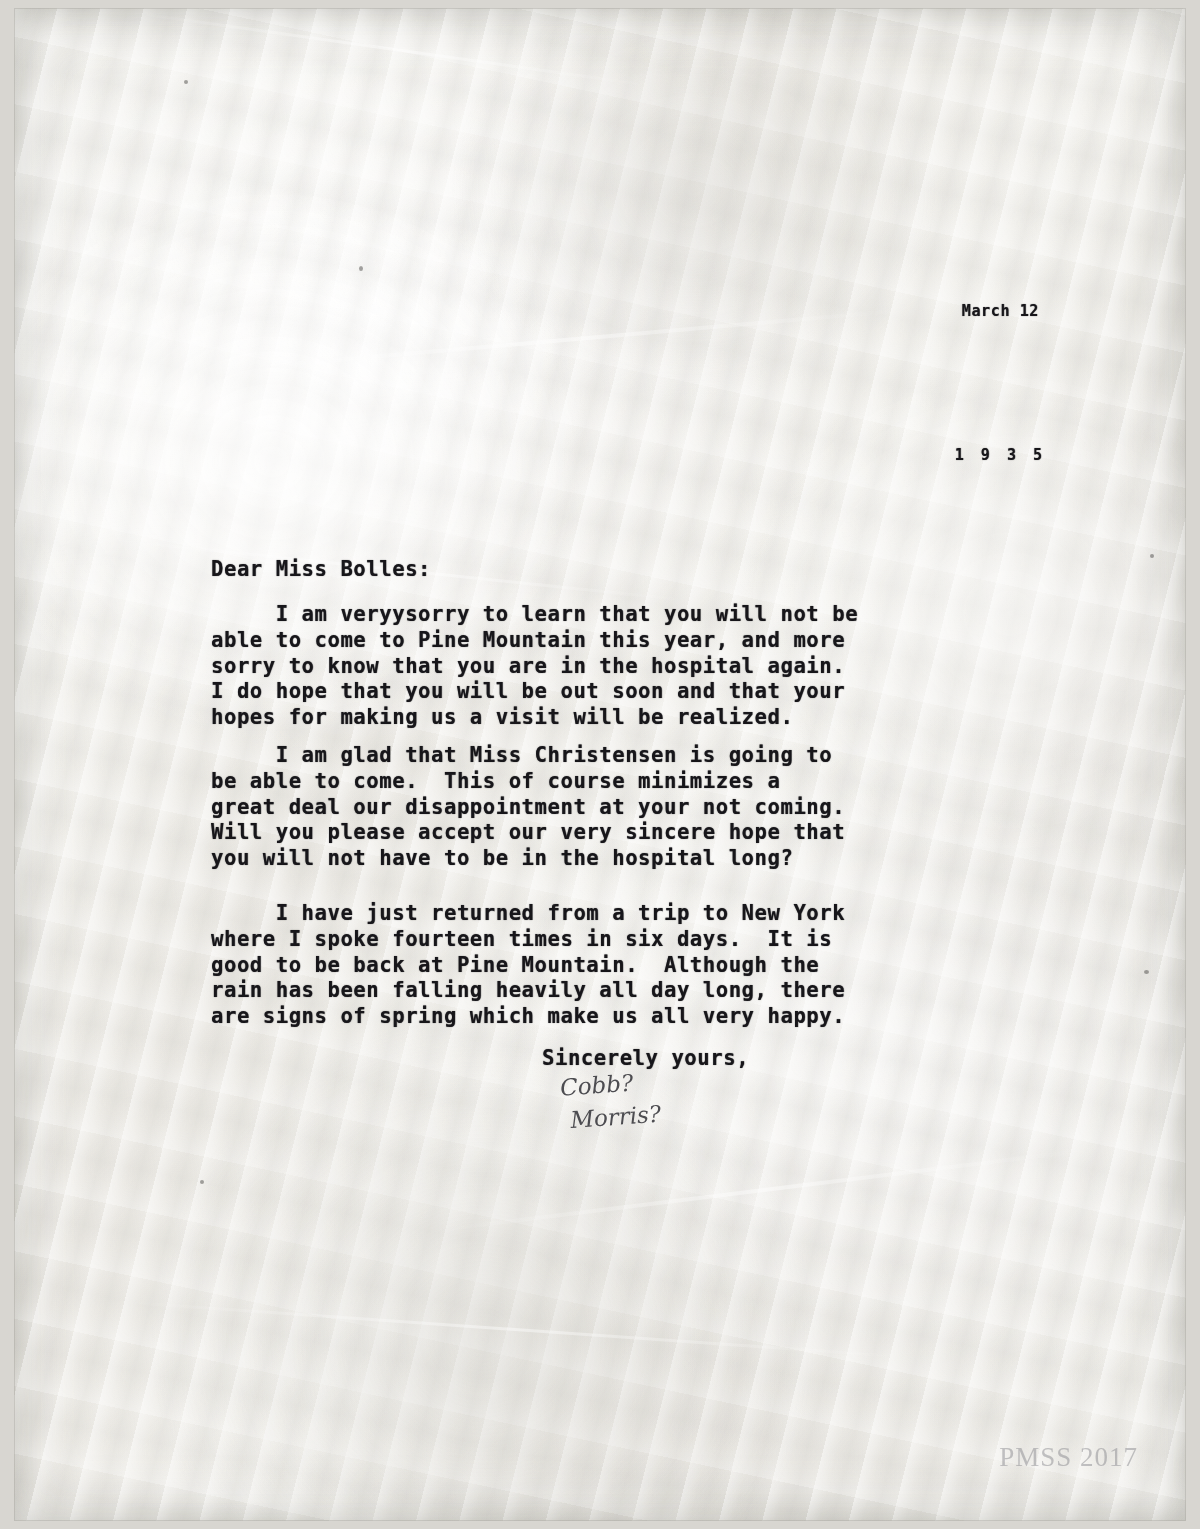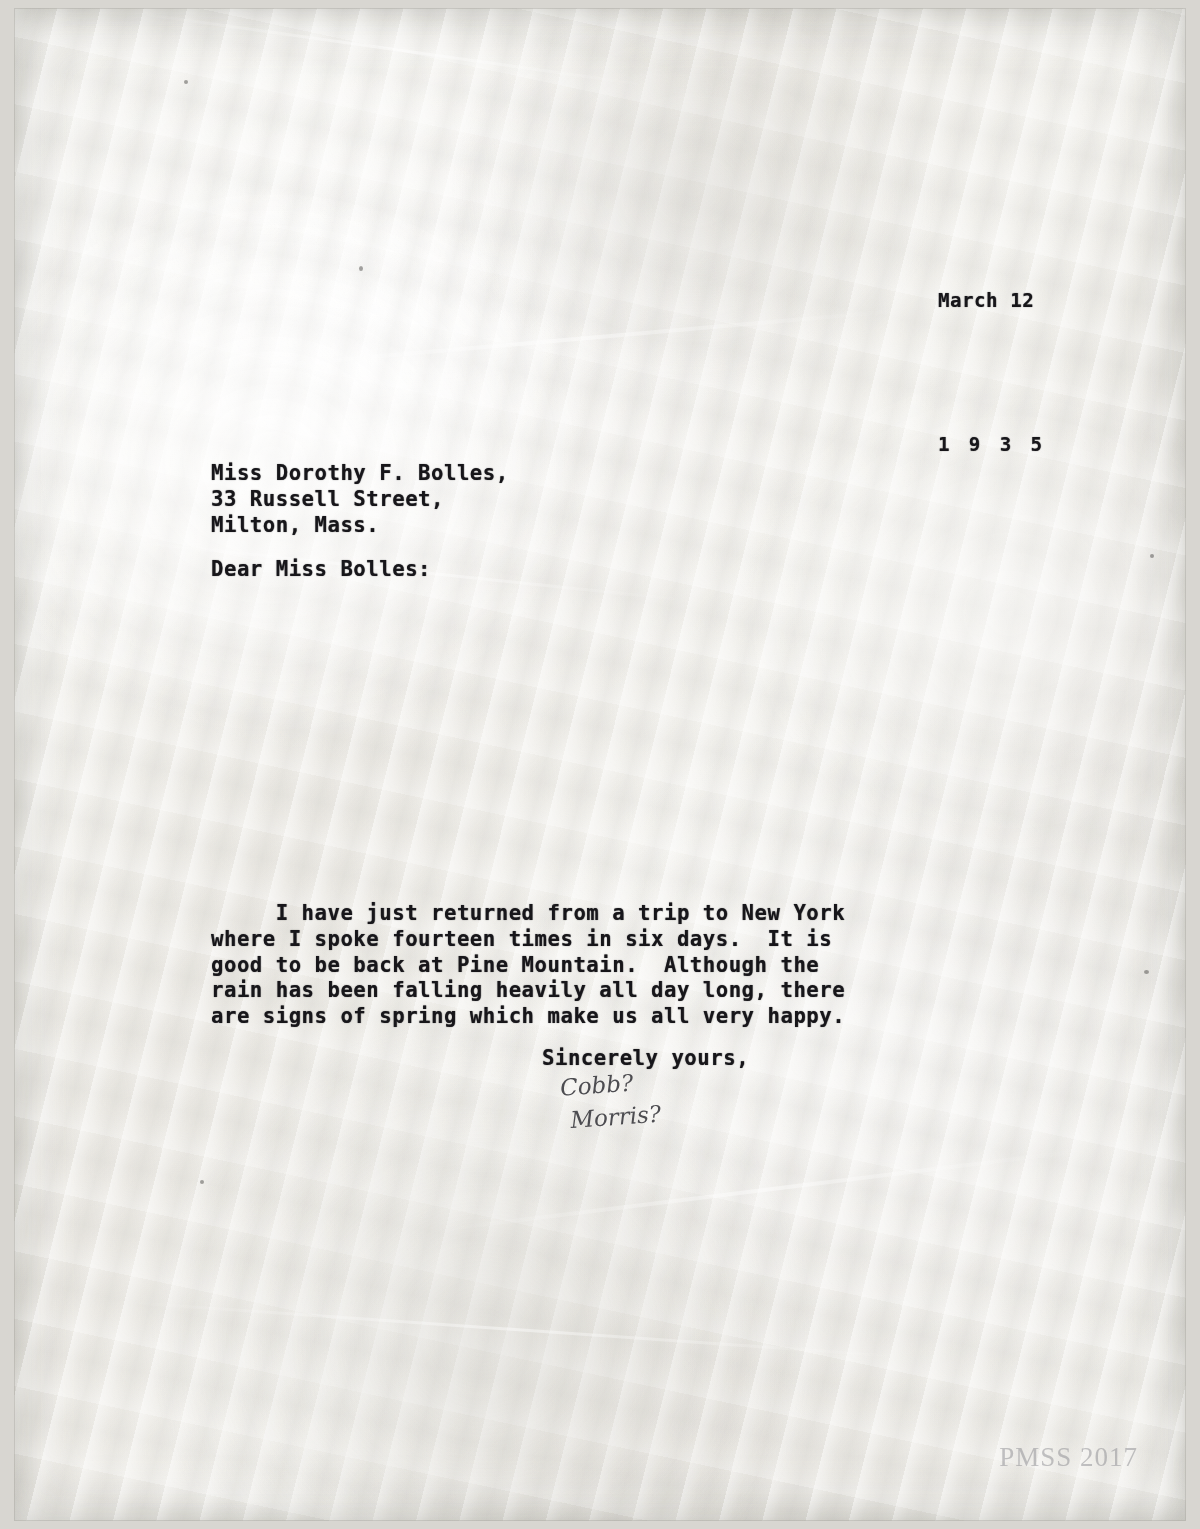--- a/index.html
+++ b/index.html
@@ -70,23 +70,23 @@
     letter-spacing: 0.6px;
     line-height: 25.5px;
     white-space: pre;
     text-shadow:
       0 0 1.2px rgba(20,20,22,0.55),
       0.5px 0.4px 0.6px rgba(40,40,44,0.35);
   }
 
   #date-block {
     right: 140px;
-    top: 172px;
-    text-align: left;
-    font-size: 19px;
+    top: 183px;
+    text-align: center;
+    font-size: 15px;
     line-height: 48px;
   }
   #date-block .d2 { letter-spacing: 4px; }
 
   #address-block {
     left: 197px;
     top: 452px;
     font-size: 20.5px;
     line-height: 26px;
   }
@@ -168,26 +168,33 @@
     <div class="speck" style="left:345px; top:258px; width:4px; height:5px;"></div>
     <div class="speck" style="left:186px; top:1172px; width:4px; height:4px;"></div>
     <div class="speck" style="left:1130px; top:962px; width:5px; height:4px;"></div>
     <div class="speck" style="left:1136px; top:546px; width:4px; height:4px;"></div>
 
     <div class="typed" id="date-block">
       <div class="d1">March 12</div>
       <div class="d2">1 9 3 5</div>
     </div>
 
-    <div class="typed" id="address-block">Miss Dorothy F. Bolles,
-33 Russell Street,
-Milton, Mass.</div>
 
     <div class="typed" id="salutation">Dear Miss Bolles:</div>
 
+    <div class="typed para" id="para1">     I am veryysorry to learn that you will not be
+able to come to Pine Mountain this year, and more
+sorry to know that you are in the hospital again.
+I do hope that you will be out soon and that your
+hopes for making us a visit will be realized.</div>
+    <div class="typed para" id="para2">     I am glad that Miss Christensen is going to
+be able to come.  This of course minimizes a
+great deal our disappointment at your not coming.
+Will you please accept our very sincere hope that
+you will not have to be in the hospital long?</div>
     <div class="typed para" id="para3">     I have just returned from a trip to New York
 where I spoke fourteen times in six days.  It is
 good to be back at Pine Mountain.  Although the
 rain has been falling heavily all day long, there
 are signs of spring which make us all very happy.</div>
 
     <div class="typed" id="closing">Sincerely yours,</div>
 
     <div id="signature">
       <span class="l1">Cobb?</span>

